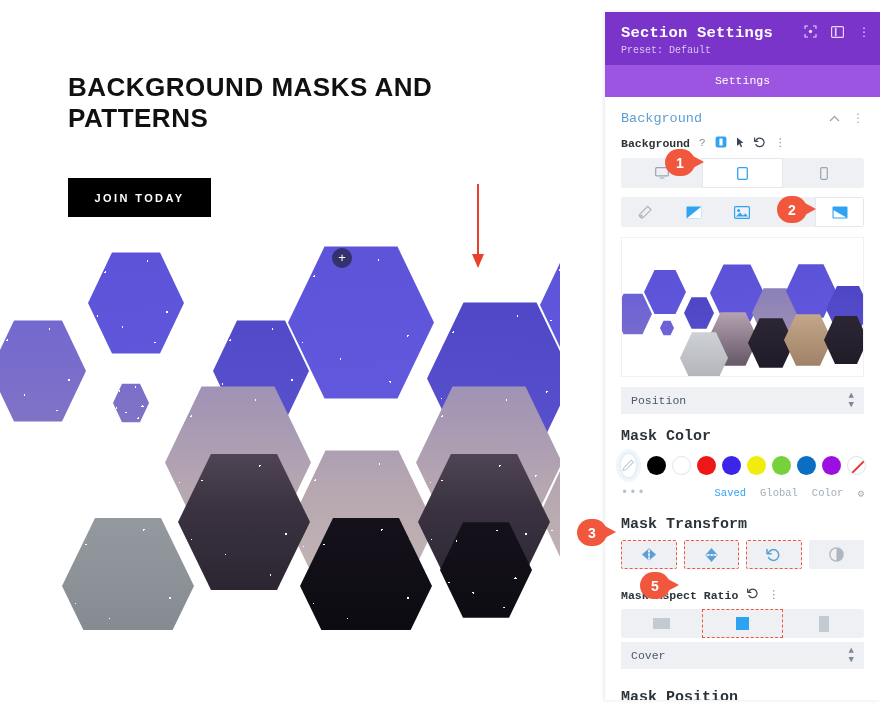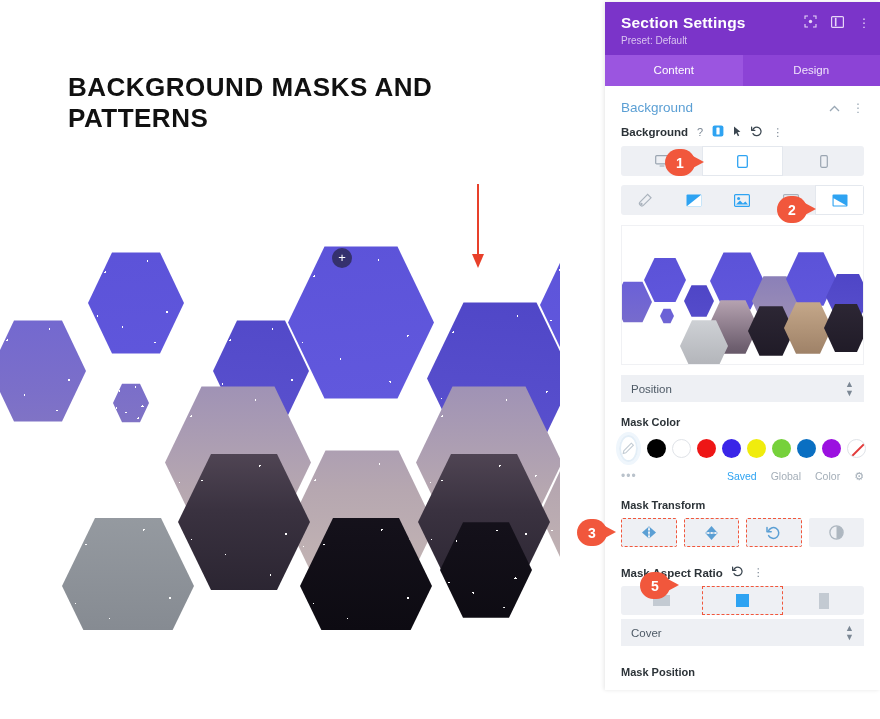--- a/index.html
+++ b/index.html
@@ -74,23 +74,24 @@
   #red-arrow { position:absolute; left:472px; top:184px; width:12px; height:86px; z-index:9; }
   #red-arrow .shaft { position:absolute; left:5px; top:0; width:1.6px; height:74px; background:#e8402a; }
   #red-arrow .head {
     position:absolute; left:0px; top:70px; width:0; height:0;
     border-left:6px solid transparent; border-right:6px solid transparent;
     border-top:14px solid #e8402a;
   }
 
   
   #panel {
-    position:absolute; right:0; top:2px; width:275px; height:688px;
+    position:absolute; right:0; top:12px; width:275px; height:688px;
     background:#ffffff; box-shadow:-1px 0 4px rgba(0,0,0,.10);
     overflow:hidden;
+    font-family:Liberation Mono, monospace;
   }
   .panel-header { background:#7b34c9; padding:12px 16px 9px 16px; position:relative; }
   .panel-title { color:#ffffff; font-size:15.5px; font-weight:bold; letter-spacing:.2px; }
   .panel-preset { color:#d9c4f0; font-size:10px; margin-top:3px; }
   .header-icons { position:absolute; right:10px; top:13px; display:flex; gap:14px; align-items:center; }
   .hdr-ic { color:#e7d6f7; font-size:12px; cursor:pointer; line-height:1; }
 
   .panel-tabs { display:flex; background:#8c43d6; }
   .panel-tab {
     flex:1; text-align:center; padding:9px 0 10px 0;
@@ -105,21 +106,21 @@
   }
   .section-head .title { color:#5b9fd4; font-size:13.5px; flex:1; }
   .section-head .chev { color:#9aa8b5; font-size:11px; margin-right:12px; cursor:pointer; }
   .section-head .kebab { color:#9aa8b5; font-size:12px; cursor:pointer; }
 
   .field-label-row { display:flex; align-items:center; gap:9px; padding:0 16px 7px 16px; }
   .field-label { font-size:11.5px; color:#2c3338; font-weight:bold; }
   .mini-ic { font-size:11px; color:#7b8794; cursor:pointer; line-height:1; }
   .mini-ic.blue { color:#2ea3f2; }
 
-  .field-label-plain { font-size:11px; color:#2c3338; font-weight:bold; padding:0 16px 7px 16px; }
+  .field-label-plain { font-size:15px; color:#2c3338; font-weight:bold; padding:0 16px 7px 16px; }
 
   
   .seg-row { display:flex; margin:0 16px 9px 16px; background:#eef0f4; border-radius:3px; overflow:hidden; height:30px; }
   .seg {
     flex:1; display:flex; align-items:center; justify-content:center;
     cursor:pointer; color:#9aa5b1;
   }
   .seg.active { background:#ffffff; color:#2ea3f2; box-shadow:0 0 0 1px #e4e8ee inset; }
   .seg svg { display:block; }
 
@@ -201,20 +202,21 @@
   }
 </style>
 </head>
 <body>
 
 <div id="stage">
 
   <div id="canvas">
 
     <div class="page-heading">BACKGROUND MASKS AND PATTERNS</div>
+    <div class="cta-button">JOIN TODAY</div>
 
     <div id="honeycomb">
 
       <div class="hex photo-city" style="left:-10px;top:86px;width:96px;height:110px;background-position:-10px -86px;"></div>
       <div class="hex photo-sky" style="left:88px;top:18px;width:96px;height:110px;background-position:-88px -18px;"></div>
       <div class="hex photo-build" style="left:213px;top:86px;width:96px;height:110px;background-position:-213px -86px;"></div>
       <div class="hex photo-sky" style="left:288px;top:10px;width:146px;height:165px;background-position:-288px -10px;"></div>
       <div class="hex photo-build" style="left:427px;top:66px;width:146px;height:165px;background-position:-427px -66px;"></div>
       <div class="hex photo-sky" style="left:540px;top:12px;width:110px;height:126px;background-position:-540px -12px;"></div>
 
@@ -259,22 +261,21 @@
           <svg width="13" height="12" viewBox="0 0 13 12">
               <rect x=".6" y=".6" width="11.8" height="10.8" rx="1" fill="none" stroke="#e7d6f7" stroke-width="1.2"></rect>
               <rect x="3.9" y="1.8" width="1.6" height="8.4" fill="#e7d6f7"></rect>
             </svg>
         </span>
         <span class="hdr-ic">⋮</span>
       </div>
     </div>
 
     <div class="panel-tabs">
-      <div class="panel-tab active">Content</div>
-      <div class="panel-tab">Design</div>
+      <div class="panel-tab active">Settings</div>
     </div>
 
     <div class="panel-body">
 
       <div class="section-head">
         <div class="title">Background</div>
         <div class="chev">
           <svg width="11" height="7" viewBox="0 0 11 7">
               <path d="M1 6L5.5 1.5 10 6" fill="none" stroke="#9aa8b5" stroke-width="1.3"></path>
             </svg>

